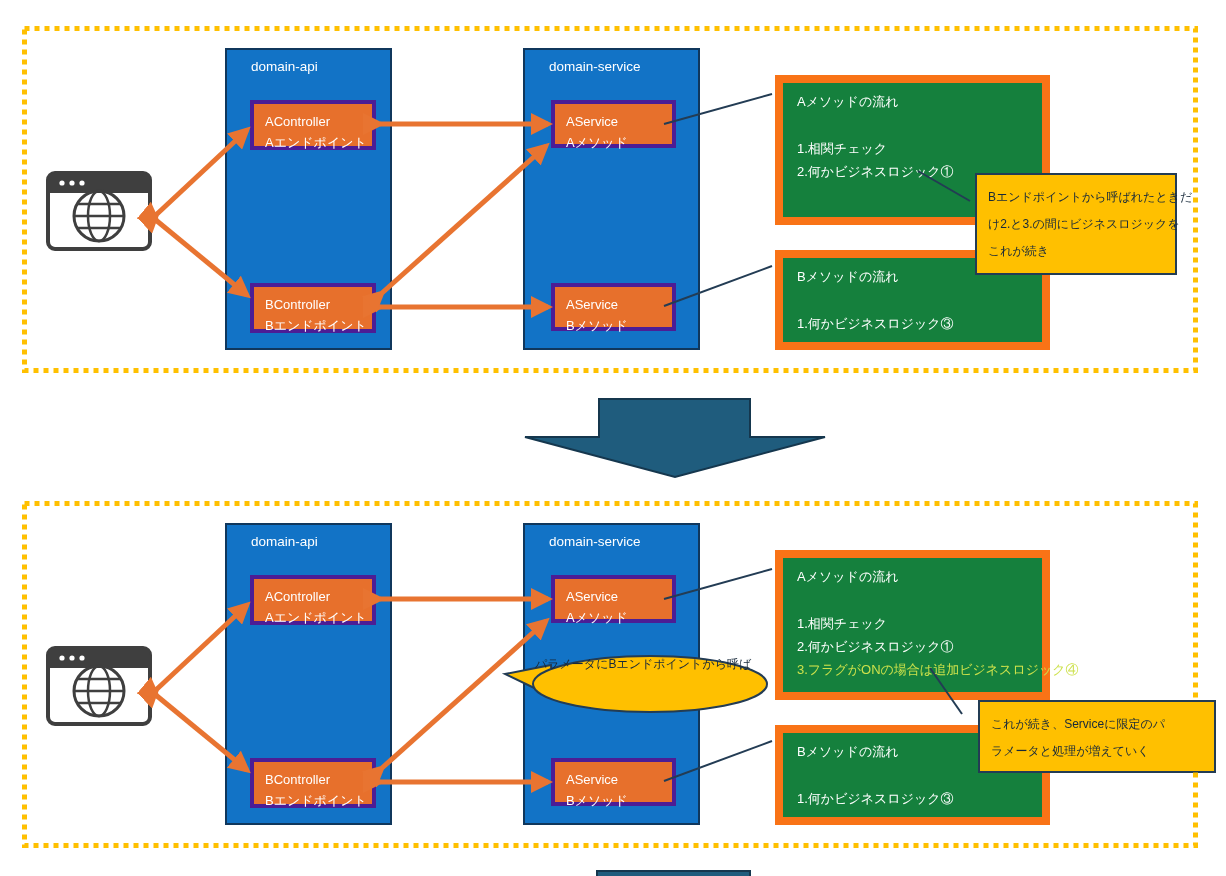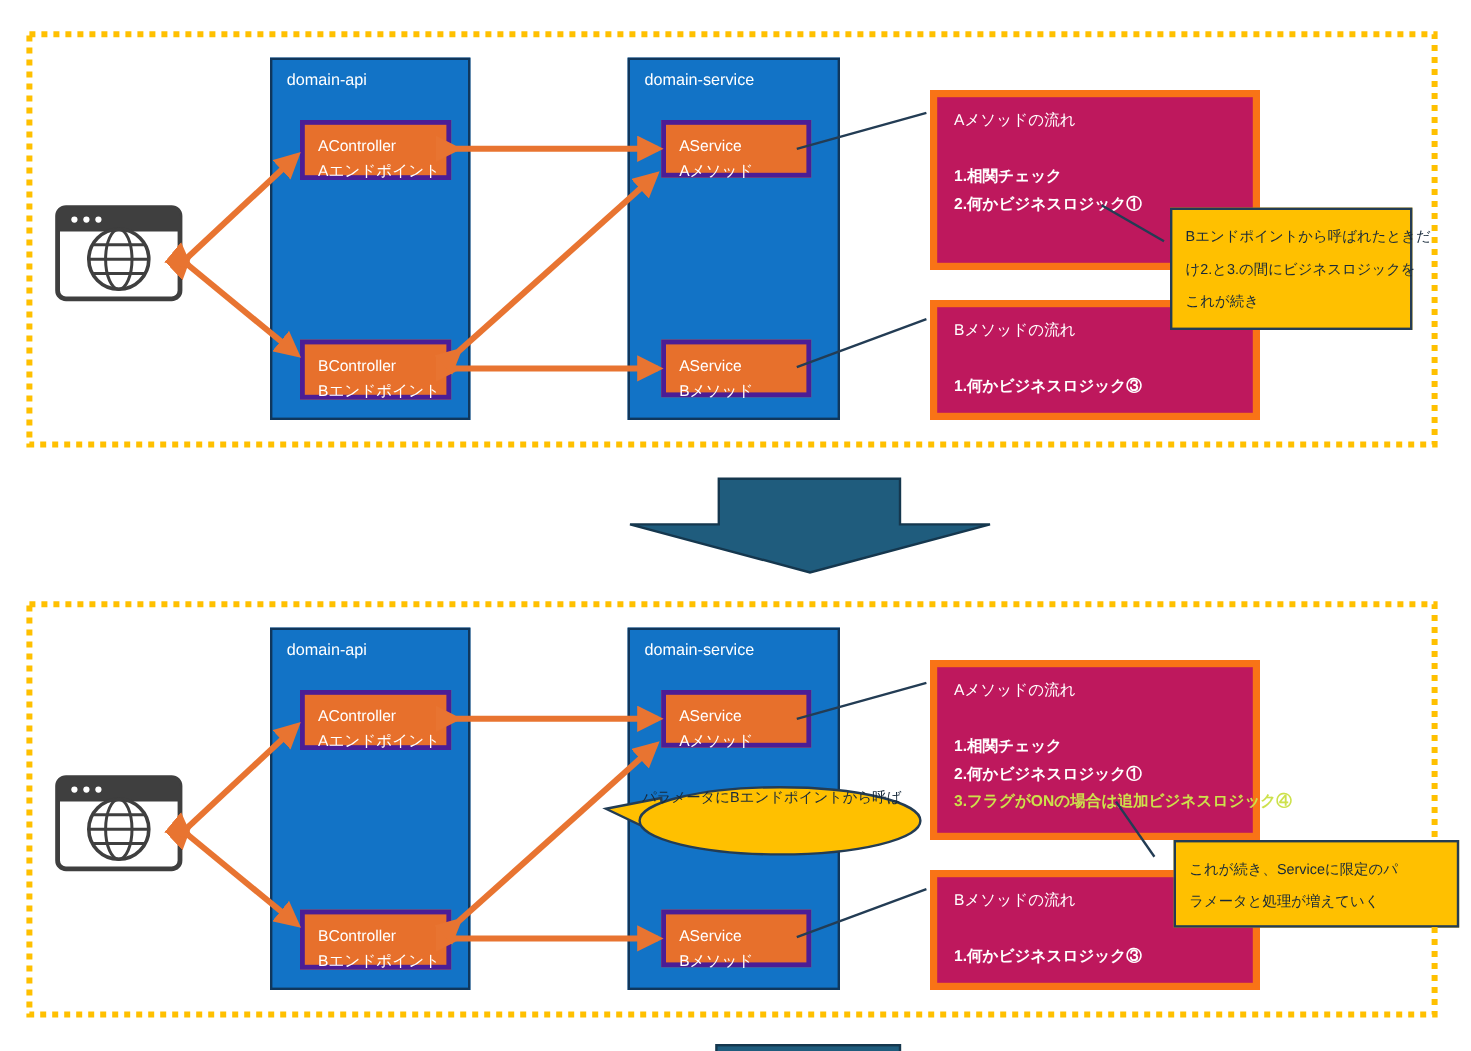--- a/index.html
+++ b/index.html
@@ -1,26 +1,26 @@
 <!DOCTYPE html>
 <html><head>
 <meta charset="utf-8">
 <style>
   html,body{margin:0;padding:0;background:#fff;}
   *{box-sizing:border-box;}
   .stage{position:relative;width:1226px;height:876px;background:#ffffff;overflow:hidden;
          font-family:"Liberation Sans",sans-serif;}
   .blue-box{position:absolute;background:#1273C6;border:2px solid #10375C;color:#ffffff;}
-  .blue-label{padding:9px 12px;font-size:13.5px;}
+  .blue-label{padding:9px 24px;font-size:13.5px;}
   .orange-box{position:absolute;background:#E7702C;border:4px solid #4c1d95;color:#ffffff;
               font-size:13px;padding:7px 11px;line-height:21px;white-space:nowrap;}
-  .flow-box{position:absolute;background:#be185d;border:6px solid #f97316;color:#ffffff;
+  .flow-box{position:absolute;background:#15803d;border:8px solid #f97316;color:#ffffff;
             font-size:13px;padding:10px 14px;}
   .flow-title{height:20px;margin-bottom:24px;}
-  .flow-item{line-height:23px;white-space:nowrap;font-weight:bold;}
+  .flow-item{line-height:23px;white-space:nowrap;}
   .flow-item.hl{color:#CDE14B;}
   .callout{position:absolute;background:#FFC000;border:2px solid #233C54;color:#17293A;
            font-size:12px;padding:9px 11px;line-height:27px;}
   .callout div{white-space:nowrap;}
   .bubble-text{position:absolute;left:535px;top:651px;width:230px;z-index:6;color:#17293A;
                font-size:12px;line-height:26px;white-space:nowrap;}
   svg.overlay{position:absolute;left:0;top:0;z-index:5;pointer-events:none;}
 </style>
 </head>
 <body>

